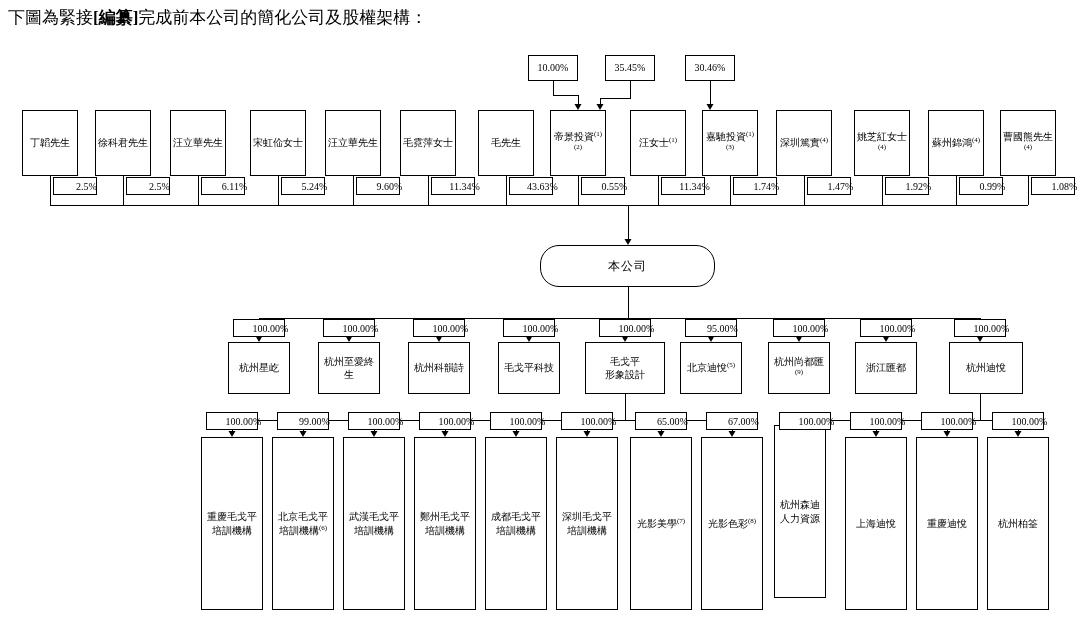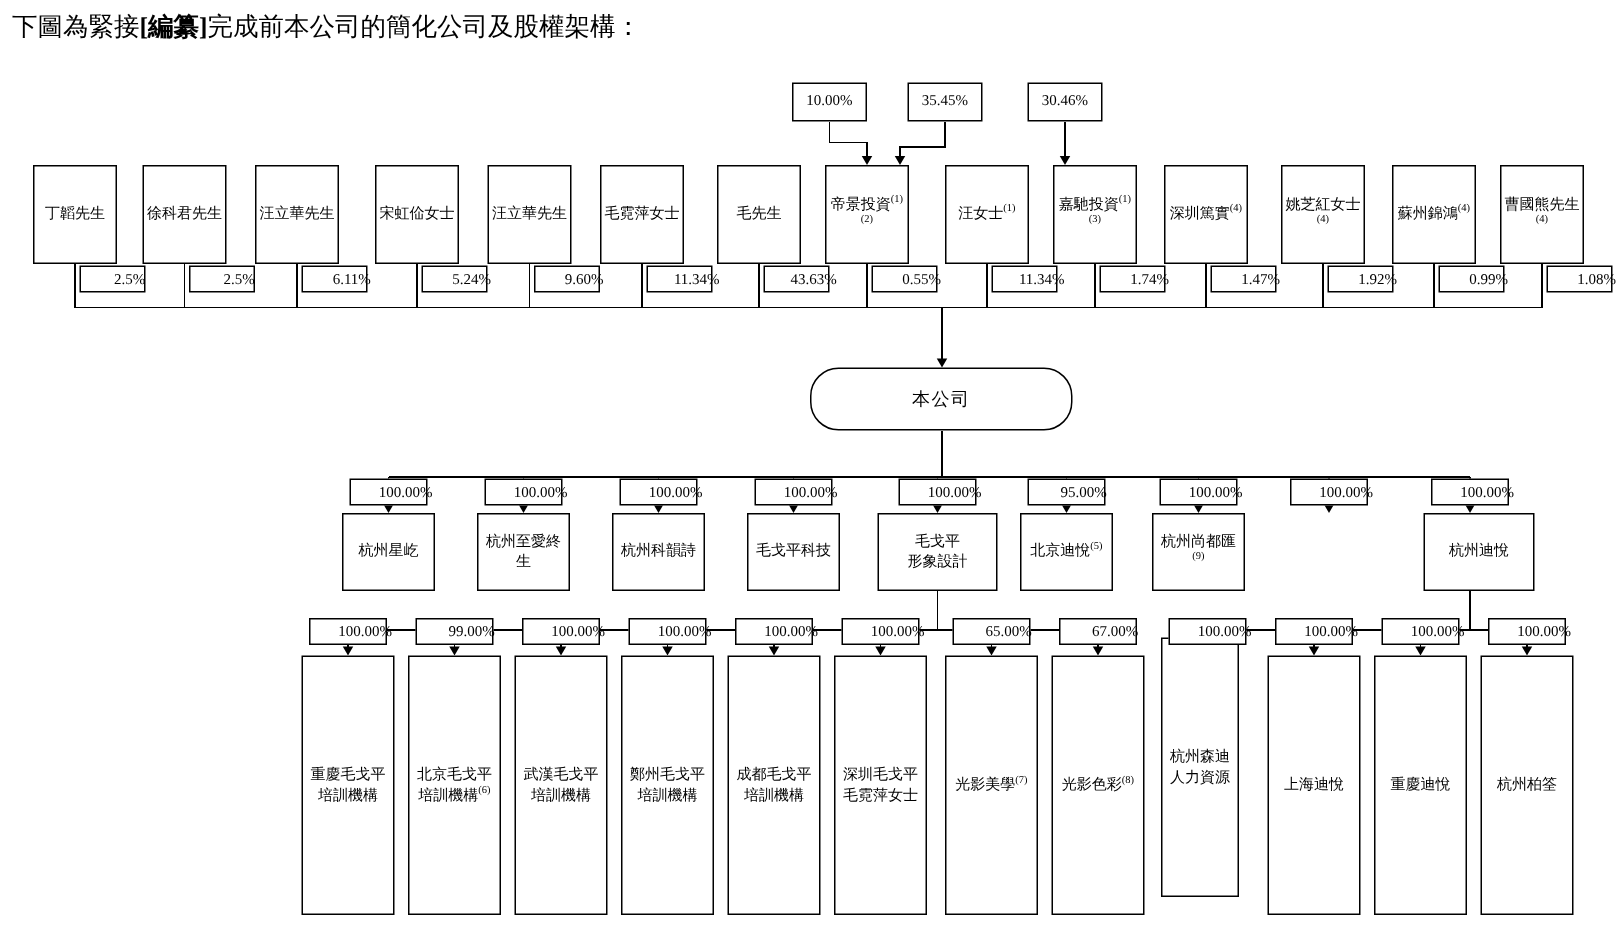--- a/index.html
+++ b/index.html
@@ -108,20 +108,21 @@
   <div class="box company" style="left:540px;top:245px;width:175px;height:42px"><span class="lbl">本公司</span></div>
 
   <div class="box sub" style="left:228px;top:342px;width:62px;height:52px"><span class="lbl"><span>杭州星屹</span><sup></sup></span></div>
   <div class="box sub" style="left:318px;top:342px;width:62px;height:52px"><span class="lbl"><span>杭州至愛終生</span><sup></sup></span></div>
   <div class="box sub" style="left:408px;top:342px;width:62px;height:52px"><span class="lbl"><span>杭州科韻詩</span><sup></sup></span></div>
   <div class="box sub" style="left:498px;top:342px;width:62px;height:52px"><span class="lbl"><span>毛戈平科技</span><sup></sup></span></div>
   <div class="box sub" style="left:585px;top:342px;width:80px;height:52px"><span class="lbl"><span>毛戈平
 形象設計</span><sup></sup></span></div>
   <div class="box sub" style="left:680px;top:342px;width:62px;height:52px"><span class="lbl"><span>北京迪悅</span><sup>(5)</sup></span></div>
   <div class="box sub" style="left:768px;top:342px;width:62px;height:52px"><span class="lbl"><span>杭州尚都匯</span><sup>(9)</sup></span></div>
+  <div class="box sub" style="left:855px;top:342px;width:62px;height:52px"><span class="lbl"><span>浙江匯都</span><sup></sup></span></div>
   <div class="box sub" style="left:949px;top:342px;width:74px;height:52px"><span class="lbl"><span>杭州迪悅</span><sup></sup></span></div>
 
   <div class="pct" style="left:233px;top:319px;width:52px;height:18px">100.00%</div>
   <div class="pct" style="left:323px;top:319px;width:52px;height:18px">100.00%</div>
   <div class="pct" style="left:413px;top:319px;width:52px;height:18px">100.00%</div>
   <div class="pct" style="left:503px;top:319px;width:52px;height:18px">100.00%</div>
   <div class="pct" style="left:599px;top:319px;width:52px;height:18px">100.00%</div>
   <div class="pct" style="left:685px;top:319px;width:52px;height:18px">95.00%</div>
   <div class="pct" style="left:773px;top:319px;width:52px;height:18px">100.00%</div>
   <div class="pct" style="left:860px;top:319px;width:52px;height:18px">100.00%</div>
@@ -131,21 +132,21 @@
 培訓機構</span><sup></sup></span></div>
   <div class="box sub3" style="left:272px;top:437px;width:62px;height:173px"><span class="lbl"><span>北京毛戈平
 培訓機構</span><sup>(6)</sup></span></div>
   <div class="box sub3" style="left:343px;top:437px;width:62px;height:173px"><span class="lbl"><span>武漢毛戈平
 培訓機構</span><sup></sup></span></div>
   <div class="box sub3" style="left:414px;top:437px;width:62px;height:173px"><span class="lbl"><span>鄭州毛戈平
 培訓機構</span><sup></sup></span></div>
   <div class="box sub3" style="left:485px;top:437px;width:62px;height:173px"><span class="lbl"><span>成都毛戈平
 培訓機構</span><sup></sup></span></div>
   <div class="box sub3" style="left:556px;top:437px;width:62px;height:173px"><span class="lbl"><span>深圳毛戈平
-毛霓萍女士</span><sup></sup></span></div>
+培訓機構</span><sup></sup></span></div>
   <div class="box sub3" style="left:630px;top:437px;width:62px;height:173px"><span class="lbl"><span>光影美學</span><sup>(7)</sup></span></div>
   <div class="box sub3" style="left:701px;top:437px;width:62px;height:173px"><span class="lbl"><span>光影色彩</span><sup>(8)</sup></span></div>
   <div class="box sub3" style="left:774px;top:425px;width:52px;height:173px"><span class="lbl"><span>杭州森迪
 人力資源</span><sup></sup></span></div>
   <div class="box sub3" style="left:845px;top:437px;width:62px;height:173px"><span class="lbl"><span>上海迪悅</span><sup></sup></span></div>
   <div class="box sub3" style="left:916px;top:437px;width:62px;height:173px"><span class="lbl"><span>重慶迪悅</span><sup></sup></span></div>
   <div class="box sub3" style="left:987px;top:437px;width:62px;height:173px"><span class="lbl"><span>杭州柏筌</span><sup></sup></span></div>
 
   <div class="pct" style="left:206px;top:412px;width:52px;height:18px">100.00%</div>
   <div class="pct" style="left:277px;top:412px;width:52px;height:18px">99.00%</div>

